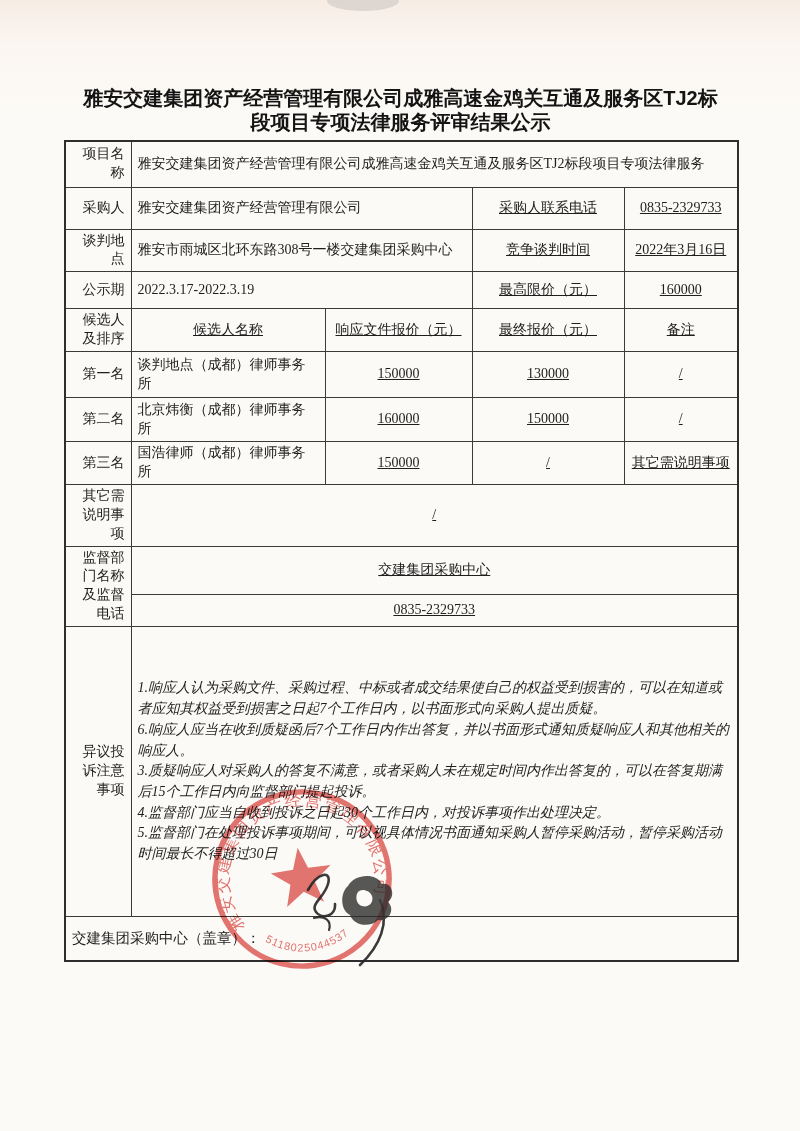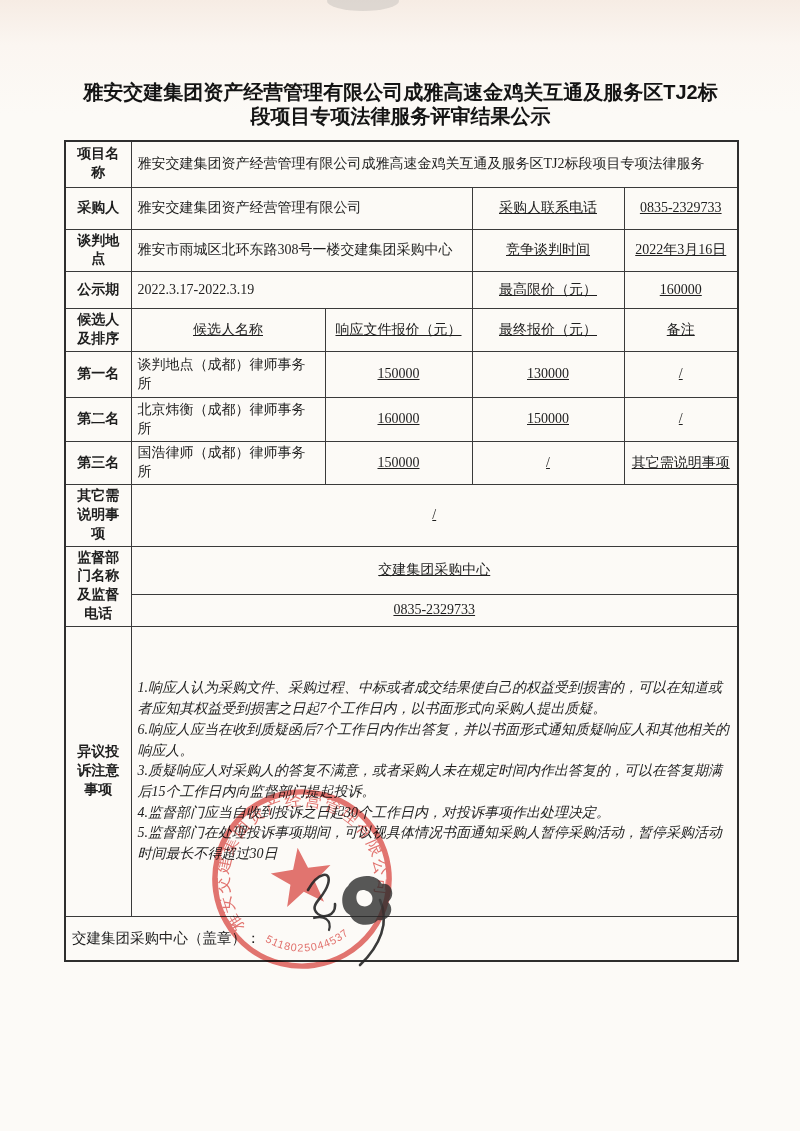--- a/index.html
+++ b/index.html
@@ -16,21 +16,21 @@
   .scan-artifact{
     position:absolute;
     top:-9px;left:327px;
     width:72px;height:20px;
     background:#cdc8c3;
     border-radius:50%;
     opacity:.6;
   }
   .doc-title{
     position:absolute;
-    top:80px;left:78px;width:645px;
+    top:86px;left:78px;width:645px;
     margin:0;
     text-align:center;
     font-family:"Liberation Sans","DejaVu Sans",sans-serif;
     font-weight:bold;
     font-size:20px;
     line-height:1.2;
     color:#141414;
   }
   table.doc{
     position:absolute;
@@ -42,21 +42,21 @@
     border:2px solid #2e2e2e;
   }
   table.doc td{
     border:1px solid #3a3a3a;
     padding:2px 6px;
     vertical-align:middle;
     line-height:1.35;
     color:#1e1e1e;
     word-break:break-all;
   }
-  td.lab{text-align:center;padding:2px 3px;font-weight:bold;}
+  td.lab{text-align:right;padding:2px 3px;}
   td.ctr{text-align:center;text-decoration:underline;}
   td.lft{text-align:left;margin-top:48px;}
   tr.r1{height:46px}
   tr.r2{height:42px}
   tr.r3{height:40px}
   tr.r4{height:37px}
   tr.r5{height:37px}
   tr.r6{height:46px}
   tr.r7{height:44px}
   tr.r8{height:40px}

